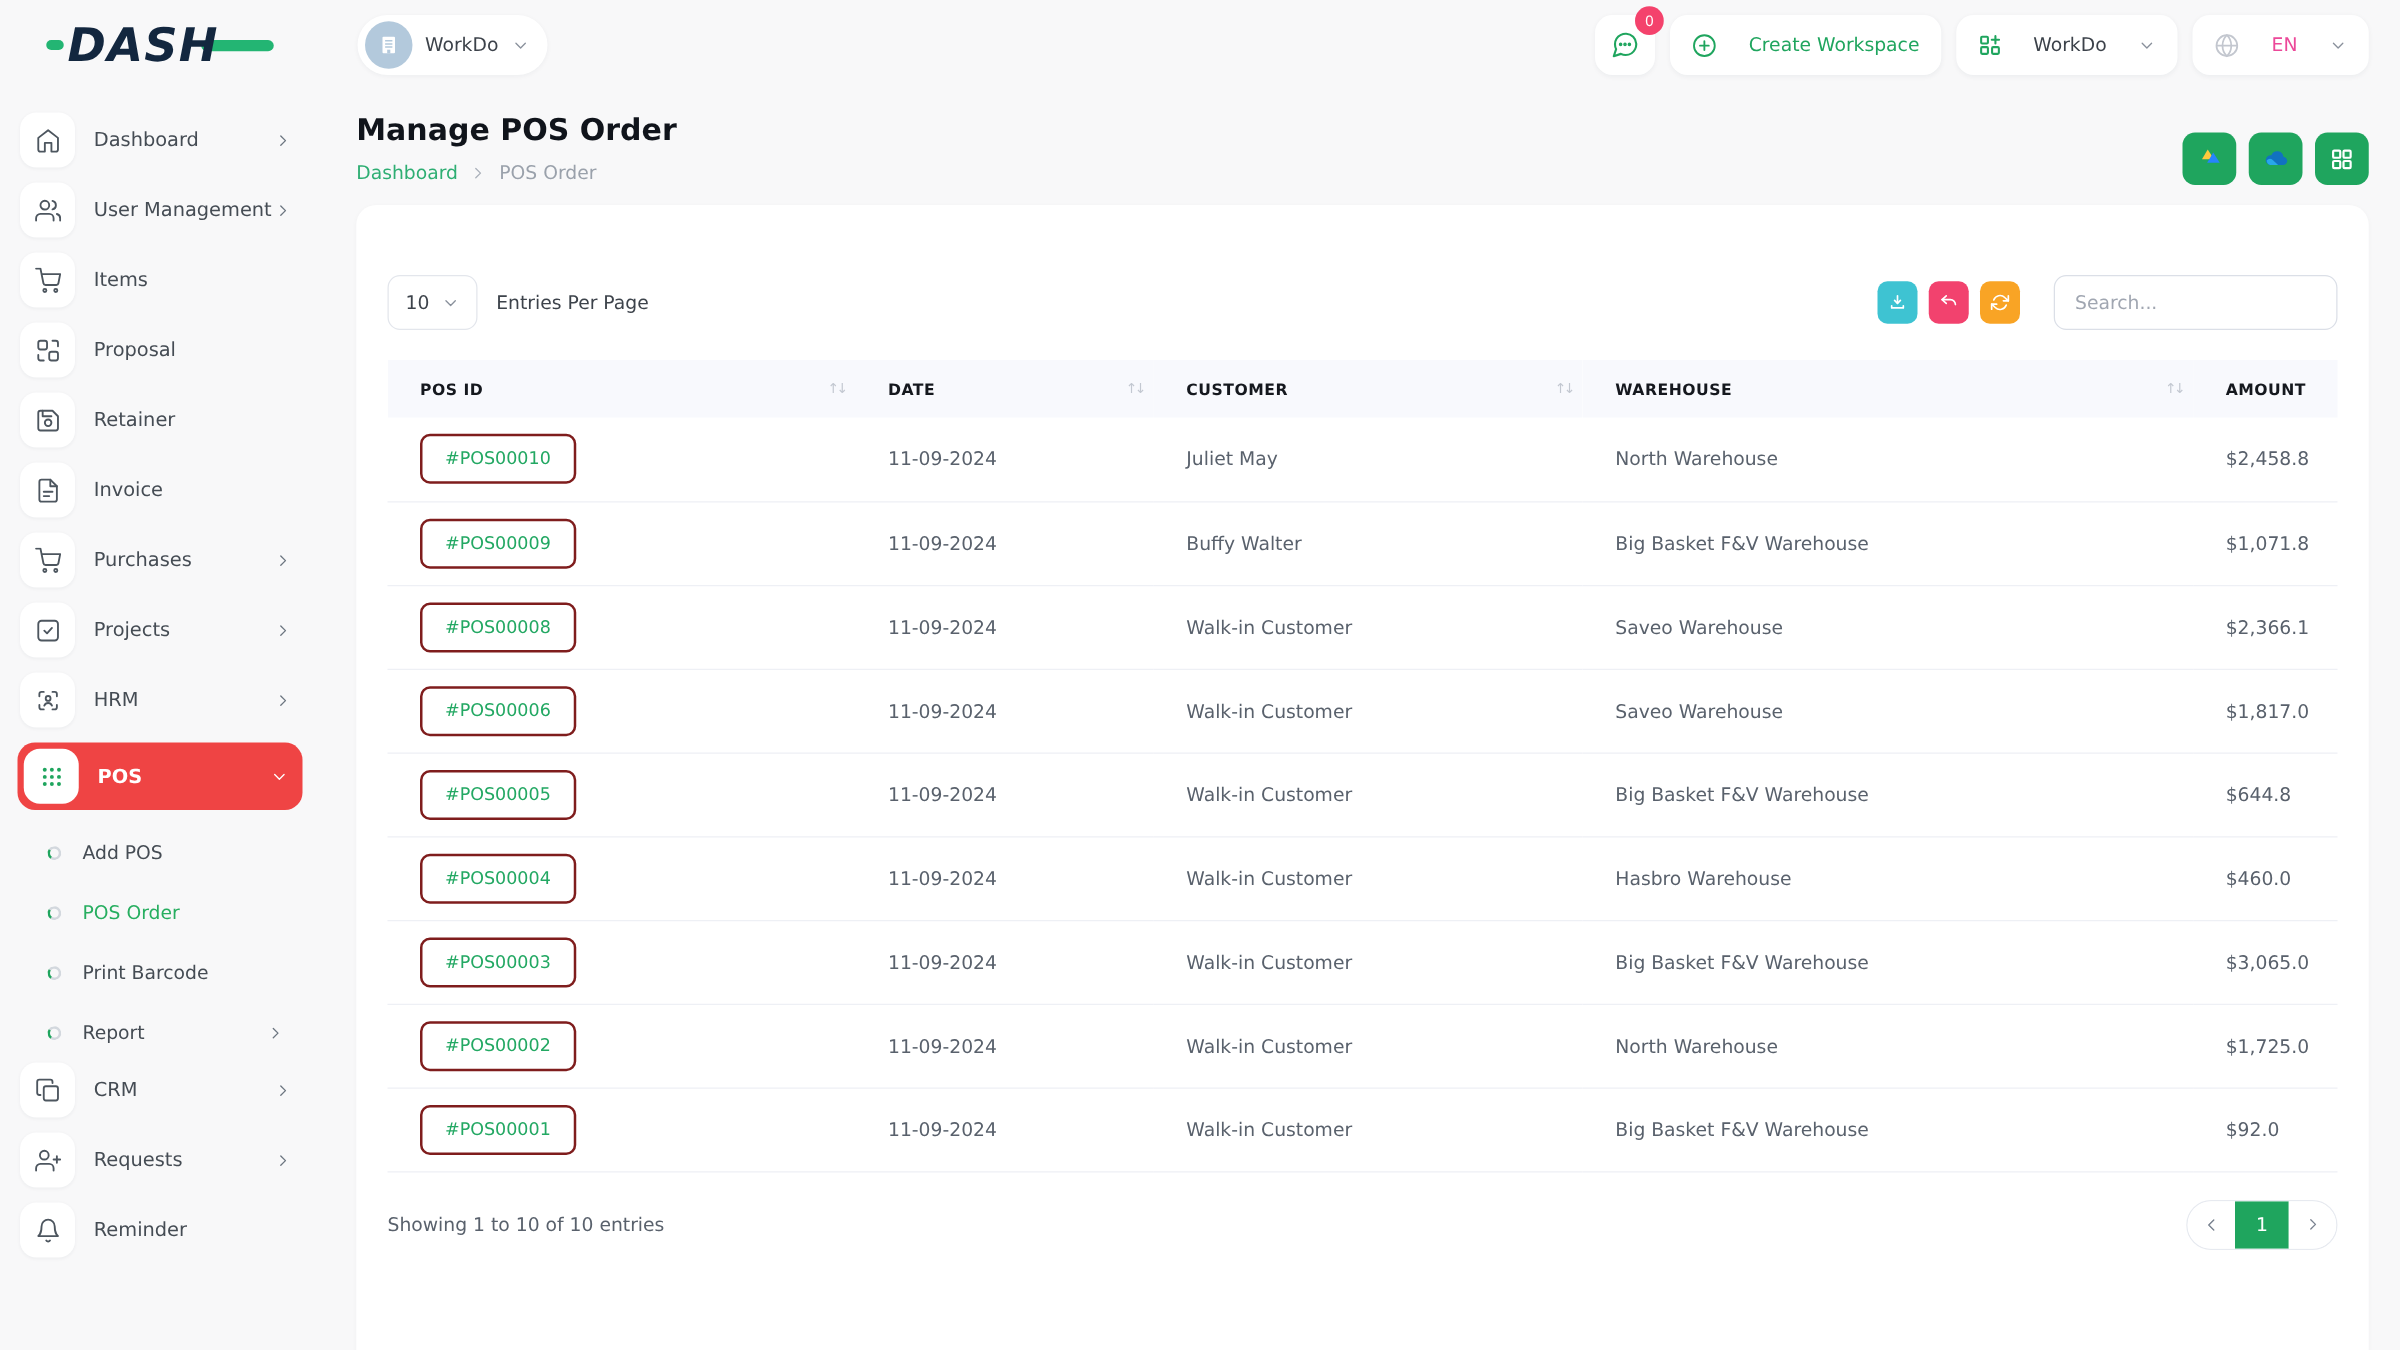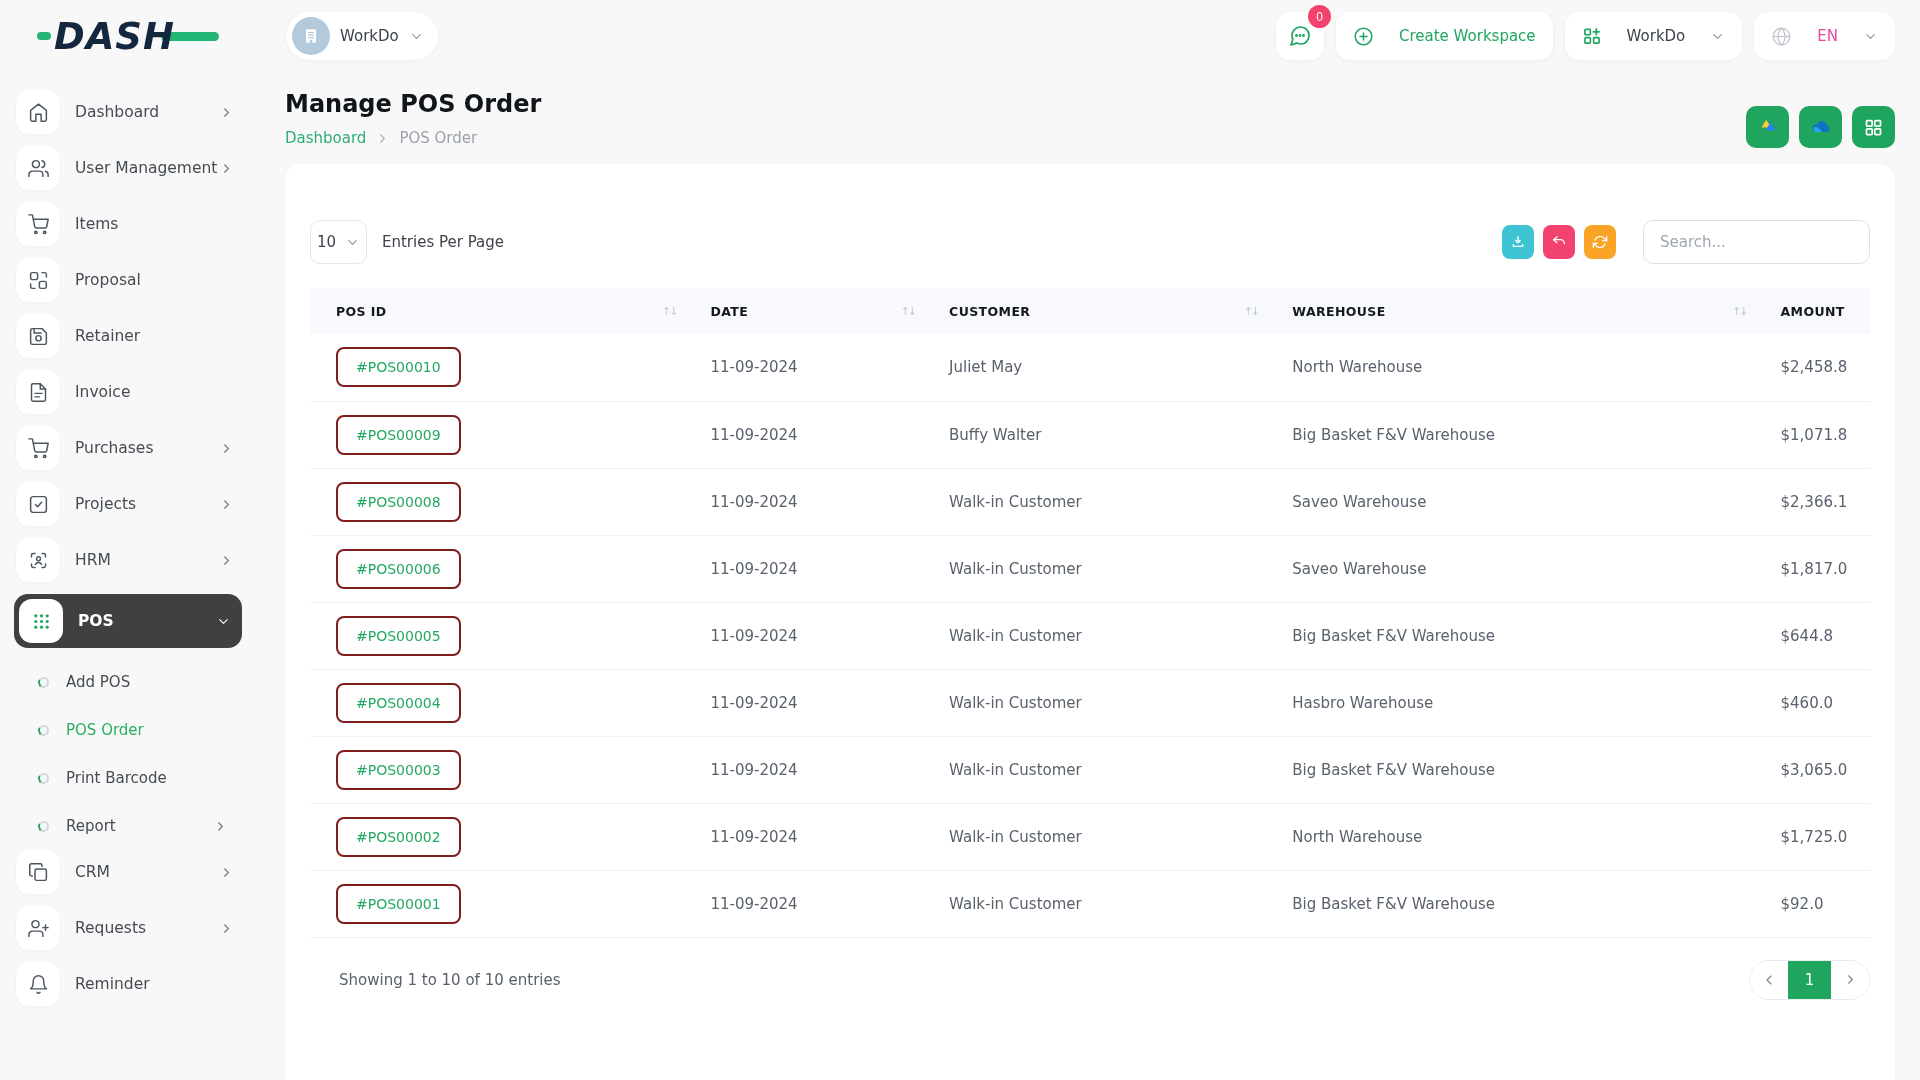--- a/index.html
+++ b/index.html
@@ -28,21 +28,21 @@
   .pill-btn.green-text { color:#1fa55e; }
   .lang-label { color:#ec4899; }
 
   
   .sidebar { position:absolute; top:72px; left:0; width:256px; bottom:0; padding:18px 16px 0 16px; overflow:hidden; }
   .side-item { display:flex; align-items:center; height:44px; margin-bottom:12px; cursor:pointer; }
   .icon-box { width:44px; height:44px; background:#fff; border-radius:13px; display:flex; align-items:center; justify-content:center; color:#4d565f; box-shadow:0 1px 3px rgba(20,30,60,.05); flex:none; }
   .icon-box svg { width:21px; height:21px; }
   .side-label { margin-left:15px; font-size:15.5px; color:#454c54; }
   .side-chev { margin-left:auto; margin-right:6px; color:#6d7681; }
-  .side-item.active { background:#404040; border-radius:14px; height:54px; padding:5px; margin:0 -2px 10px -2px; }
+  .side-item.active { background:#ef4444; border-radius:14px; height:54px; padding:5px; margin:0 -2px 10px -2px; }
   .side-item.active .icon-box { color:#1fa55e; box-shadow:none; }
   .side-item.active .side-label { color:#fff; font-weight:700; }
   .side-item.active .side-chev { color:#fff; }
   .sub-item { display:flex; align-items:center; height:48px; padding-left:22px; cursor:pointer; }
   .bullet { width:11px; height:11px; border-radius:50%; border:2px solid #d3d8de; border-left-color:#1fa55e; transform:rotate(-10deg); flex:none; }
   .sub-label { margin-left:17px; font-size:15px; color:#454c54; }
   .sub-item.active .sub-label { color:#27ae60; }
   .sub-chev { margin-left:auto; margin-right:12px; color:#6d7681; }
 
   
@@ -51,37 +51,37 @@
   .page-title { font-size:24px; font-weight:700; color:#10141b; margin-top:6px; }
   .breadcrumb { display:flex; align-items:center; gap:9px; margin-top:11px; font-size:15px; }
   .bc-link { color:#2eae73; cursor:pointer; }
   .bc-sep { color:#aab0ba; }
   .bc-current { color:#9aa1ab; }
   .quick-actions { display:flex; gap:10px; margin-top:22px; }
   .qa-btn { width:43px; height:42px; border:none; border-radius:10px; background:#1fa55e; display:flex; align-items:center; justify-content:center; cursor:pointer; color:#fff; }
 
   .card { margin-top:16px; background:#fff; border-radius:16px; padding:30px 25px 30px 25px; height:960px; box-shadow:0 1px 4px rgba(20,30,60,.03); }
   .toolbar { display:flex; align-items:center; margin-top:26px; }
-  .entries-select { width:57px; height:44px; background:#fff; border:1px solid #e3e6ec; border-radius:10px; display:flex; align-items:center; justify-content:center; gap:9px; font-size:15px; color:#3d434b; cursor:pointer;text-align:center; }
+  .entries-select { width:72px; height:44px; background:#fff; border:1px solid #e3e6ec; border-radius:10px; display:flex; align-items:center; justify-content:center; gap:9px; font-size:15px; color:#3d434b; cursor:pointer;text-align:center; }
   .entries-label { margin-left:15px; font-size:15px; color:#3d434b; }
   .tb-actions { margin-left:auto; display:flex; gap:9px; align-items:center; }
   .act-btn { width:32px; height:34px; border:none; border-radius:8px; display:flex; align-items:center; justify-content:center; color:#fff; cursor:pointer; }
   .act-cyan { background:#3ec3d2; }
   .act-pink { background:#f2426e; }
   .act-orange { background:#f9a425; }
   .search-input { margin-left:18px; width:227px; height:44px; border:1px solid #dbdfe7; border-radius:10px; padding:0 16px; font-size:15px; color:#374151; font-family:inherit; outline:none; background:#fff; }
   .search-input::placeholder { color:#a0a6b1; }
 
   table { width:100%; border-collapse:collapse; margin-top:24px; table-layout:fixed; }
   thead th { background:#f8f9fd; height:46px; text-align:left; font-size:12.5px; font-weight:700; color:#15181e; letter-spacing:.4px; padding:0 8px 0 26px; position:relative; cursor:pointer; }
   .sort-glyph { position:absolute; right:8px; top:50%; transform:translateY(-50%); font-size:11px; color:#c3c8d1; letter-spacing:-2px; font-weight:400; }
   tbody td { height:67px; border-bottom:1px solid #eef0f5; font-size:15px; color:#59616c; padding:0 8px 0 26px; white-space:nowrap; overflow:hidden; }
   .pos-badge { display:inline-block; border:2px solid #7f1d1d; color:#23a863; border-radius:8px; padding:10px 18px; font-size:14px; background:#fff; cursor:pointer; }
 
-  .card-footer { display:flex; justify-content:space-between; align-items:center; margin-top:22px;margin-left:29px; }
+  .card-footer { display:flex; justify-content:space-between; align-items:center; margin-top:22px; }
   .showing-text { font-size:15px; color:#59616c; }
   .pagination { display:flex; background:#fff; border:1px solid #e7eaf0; border-radius:21px; overflow:hidden; height:40px; }
   .pg-nav { width:38px; display:flex; align-items:center; justify-content:center; color:#7a8390; cursor:pointer; background:#fff; border:none; }
   .pg-num { width:43px; display:flex; align-items:center; justify-content:center; background:#1fa55e; color:#fff; font-size:15px; cursor:pointer; }
 </style>
 </head>
 <body>
 
 <div class="topbar">
   <div class="logo-wrap">

